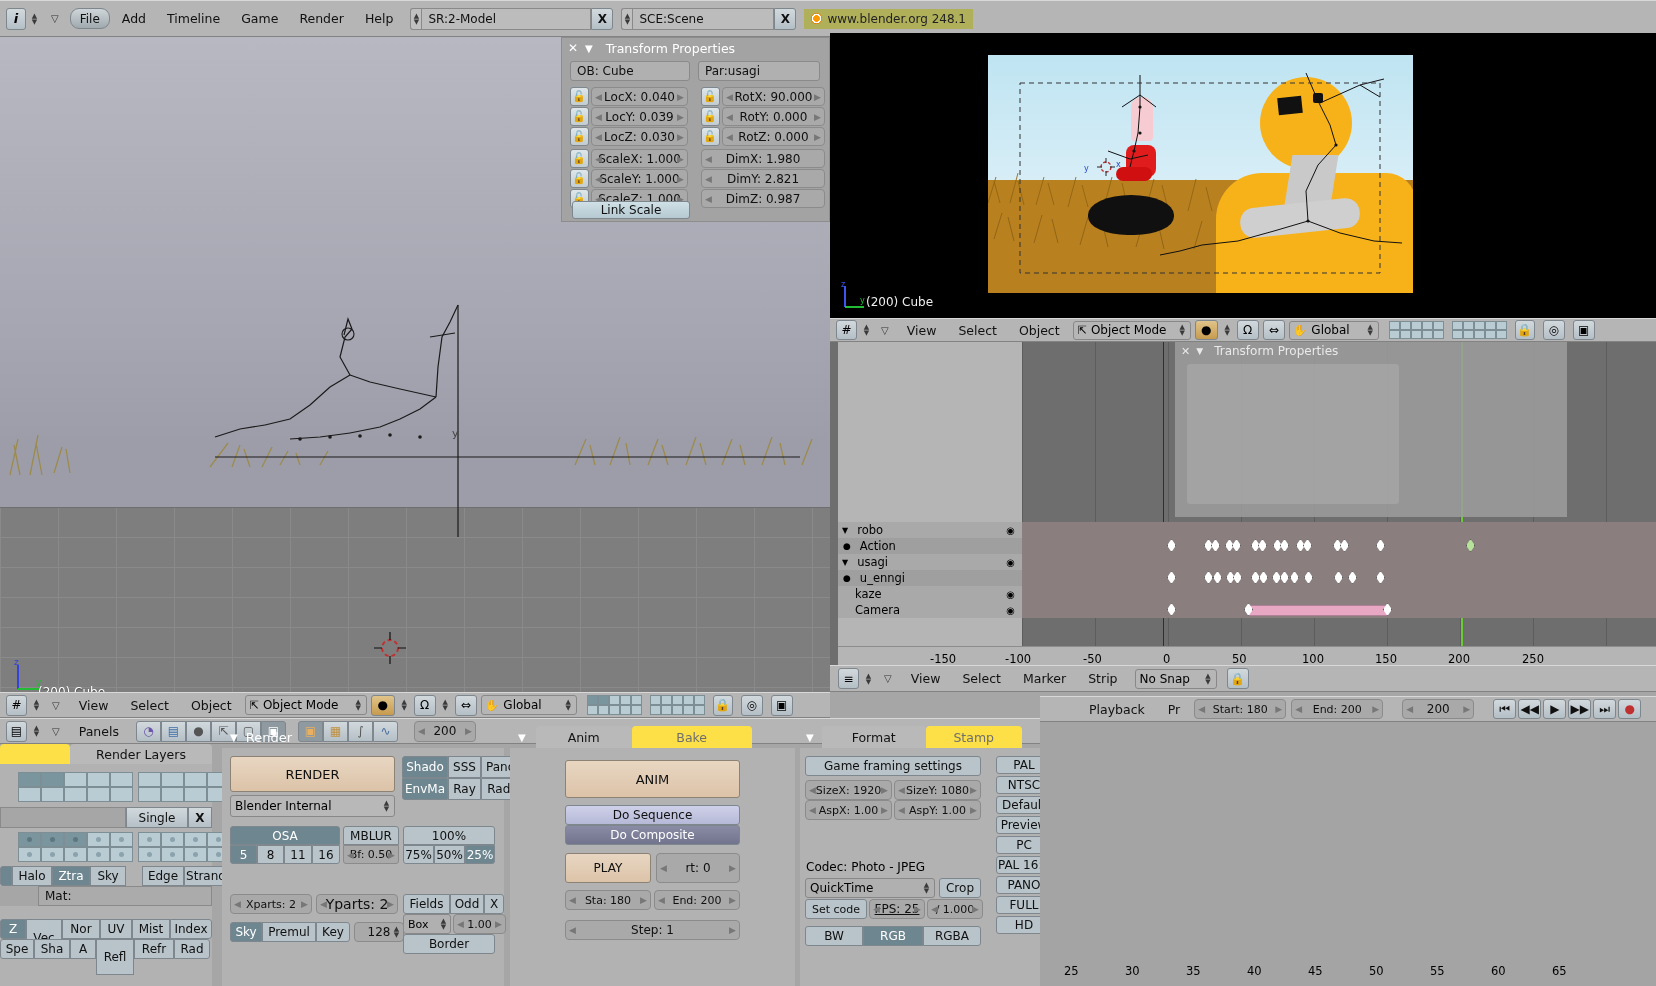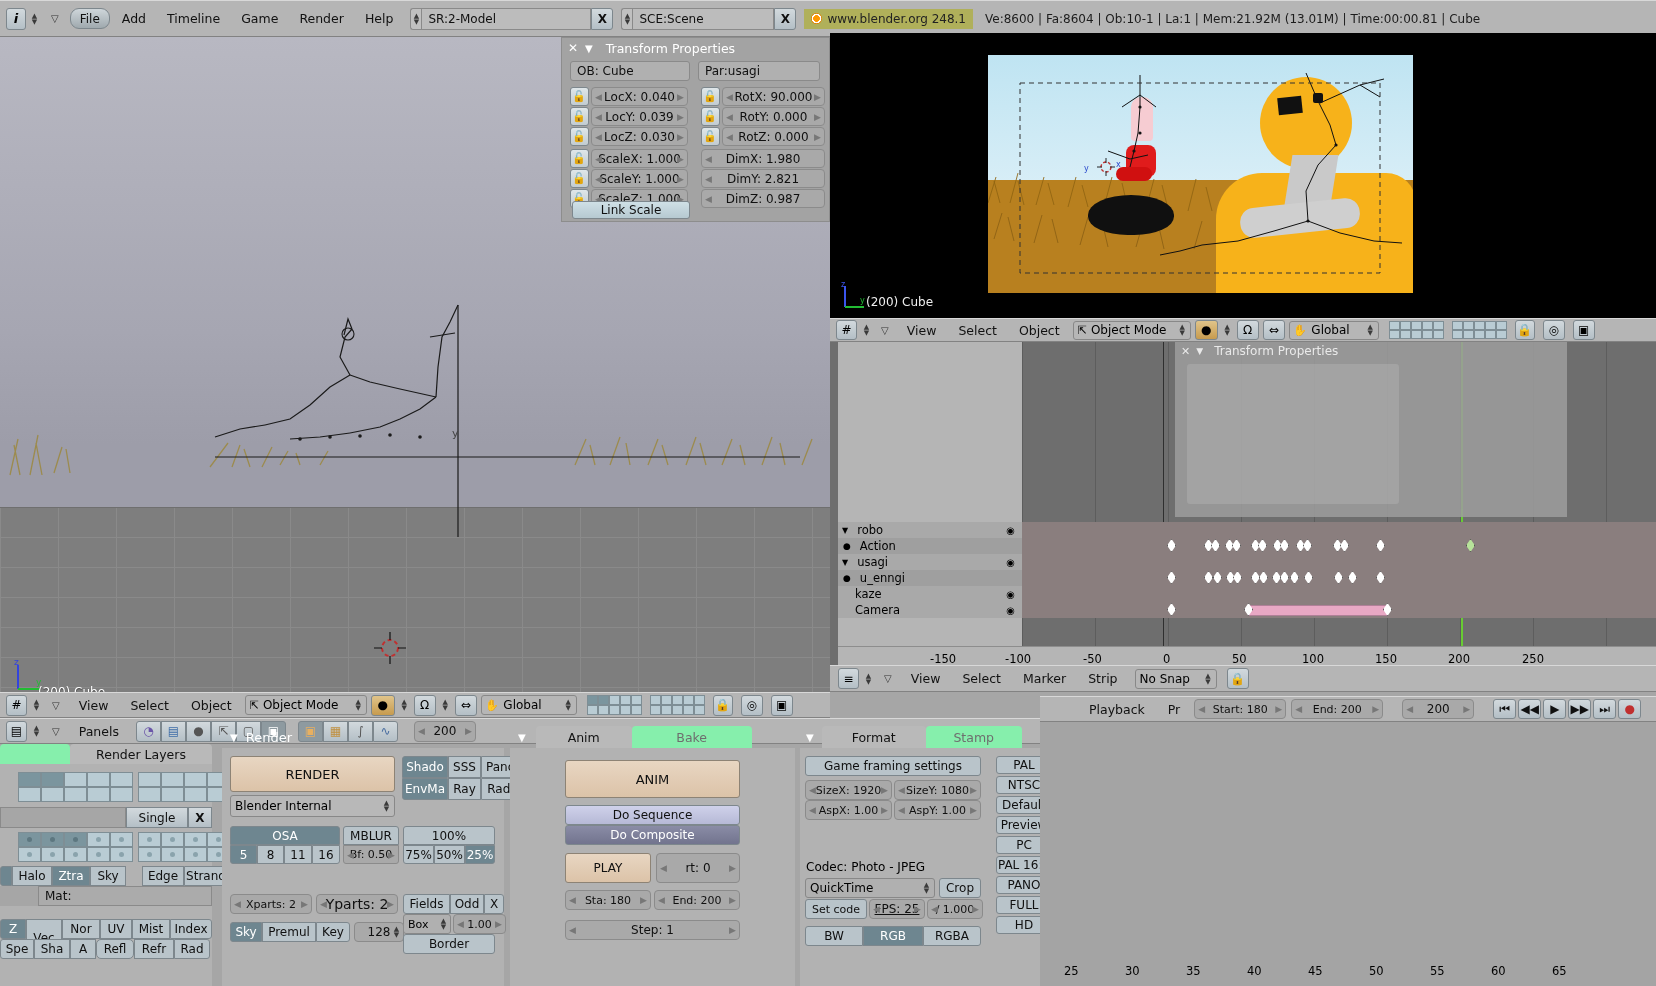--- a/index.html
+++ b/index.html
@@ -27,21 +27,21 @@
          align-items:center; padding:0 4px; position:relative; }
   .updown { width:11px; height:18px; display:flex; flex-direction:column; justify-content:center;
             align-items:center; font-size:7px; line-height:6px; color:#3a3a3a; }
   .icbx { width:22px; height:20px; background:linear-gradient(#d2d9dd,#b4bfc6);
           border:1px solid #7d878d; border-radius:3px; display:flex; align-items:center;
           justify-content:center; font-size:12px; }
   .panel-hdr { display:flex; align-items:center; height:20px; }
   .tab { height:20px; display:flex; align-items:center; justify-content:center;
          padding:0 14px; font-size:12.5px; }
   .tab.active { background:#b9b9b9; color:#121212; border-radius:4px 4px 0 0;}
-  .tab.inactive{ background:#86efac; color:#6e6e6e; border-radius:4px 4px 0 0;}
+  .tab.inactive{ background:#fde047; color:#6e6e6e; border-radius:4px 4px 0 0;}
   .panelbody { background:#b0b0b0; }
   .lyr { width:23px; height:15px; background:#b9ccd4; border:1px solid #7e8e95; }
   .lyr.on { background:#7b959e; }
   .lyr.dot::after{ content:""; width:5px; height:5px; border-radius:50%; background:#8aa3ac;
                    display:block; margin:4px auto;}
   .lyr.dot.on::after{ background:#5d7780;}
   .tprow { display:flex; align-items:center; }
   .lock { width:19px; height:19px; background:linear-gradient(#dfe6e9,#c2ccd1);
           border:1px solid #7d878d; border-radius:3px; display:flex; align-items:center;
           justify-content:center; font-size:11px; color:#caa24a;}
@@ -93,21 +93,20 @@
         <span>SCE:Scene</span>
         </div>
       <div class="btn" style="height:22px;width:22px;border-radius:0 3px 3px 0;font-weight:bold;">X</div>
     </div>
 
     <div style="display:flex;align-items:center;gap:5px;height:20px;margin-left:8px;padding:0 7px;background:#b0b05a;color:#222;font-size:12px;">
       <span style="width:11px;height:11px;border-radius:50%;background:radial-gradient(circle at 50% 50%, #ff9900 0 40%, #ffffff 45% 60%, #e08000 65% 100%);display:inline-block;"></span>
       <span>www.blender.org 248.1</span>
     </div>
 
-    <div style="margin-left:12px;font-size:12px;color:#1c1c1c;white-space:nowrap;">Ve:8600 | Fa:8604 | Ob:10-1 | La:1  | Mem:21.92M (13.01M)  | Time:00:00.81 | Cube</div>
   </div>
 
   <div style="position:absolute;left:0;top:37px;width:830px;height:655px;
               background:linear-gradient(#b8b8c2 0%,#a6a6b2 45%,#9d9da9 62%);overflow:hidden;">
 
     <div style="position:absolute;left:0;top:470px;width:830px;height:185px;background:#7e7e7e;
                 background-image:repeating-linear-gradient(to right, #8a8a8a 0 1px, transparent 1px 58px),
                                   repeating-linear-gradient(to bottom, #8a8a8a 0 1px, transparent 1px 30px);"></div>
     <div style="position:absolute;left:0;top:470px;width:830px;height:1px;background:#6f6f6f;"></div>
 
@@ -824,21 +823,21 @@
       <div style="position:absolute;left:0;top:175px;display:flex;">
         <div class="btn flat" style="width:34px;height:20px;border-radius:3px 0 0 3px;">
             <span>Spe</span>
           </div>
         <div class="btn flat" style="width:36px;height:20px;border-radius:0;">
             <span>Sha</span>
           </div>
         <div class="btn flat" style="width:26px;height:20px;border-radius:0;">
             <span>A</span>
           </div>
-        <div class="btn flat" style="width:38px;height:20px;border-radius:5px;justify-content:center;">
+        <div class="btn flat" style="width:38px;height:36px;border-radius:0;justify-content:center;">
             <span>Refl</span>
           </div>
         <div class="btn flat" style="width:40px;height:20px;border-radius:0;">
             <span>Refr</span>
           </div>
         <div class="btn flat" style="width:36px;height:20px;border-radius:0 3px 3px 0;">
             <span>Rad</span>
           </div>
       </div>
     </div>

